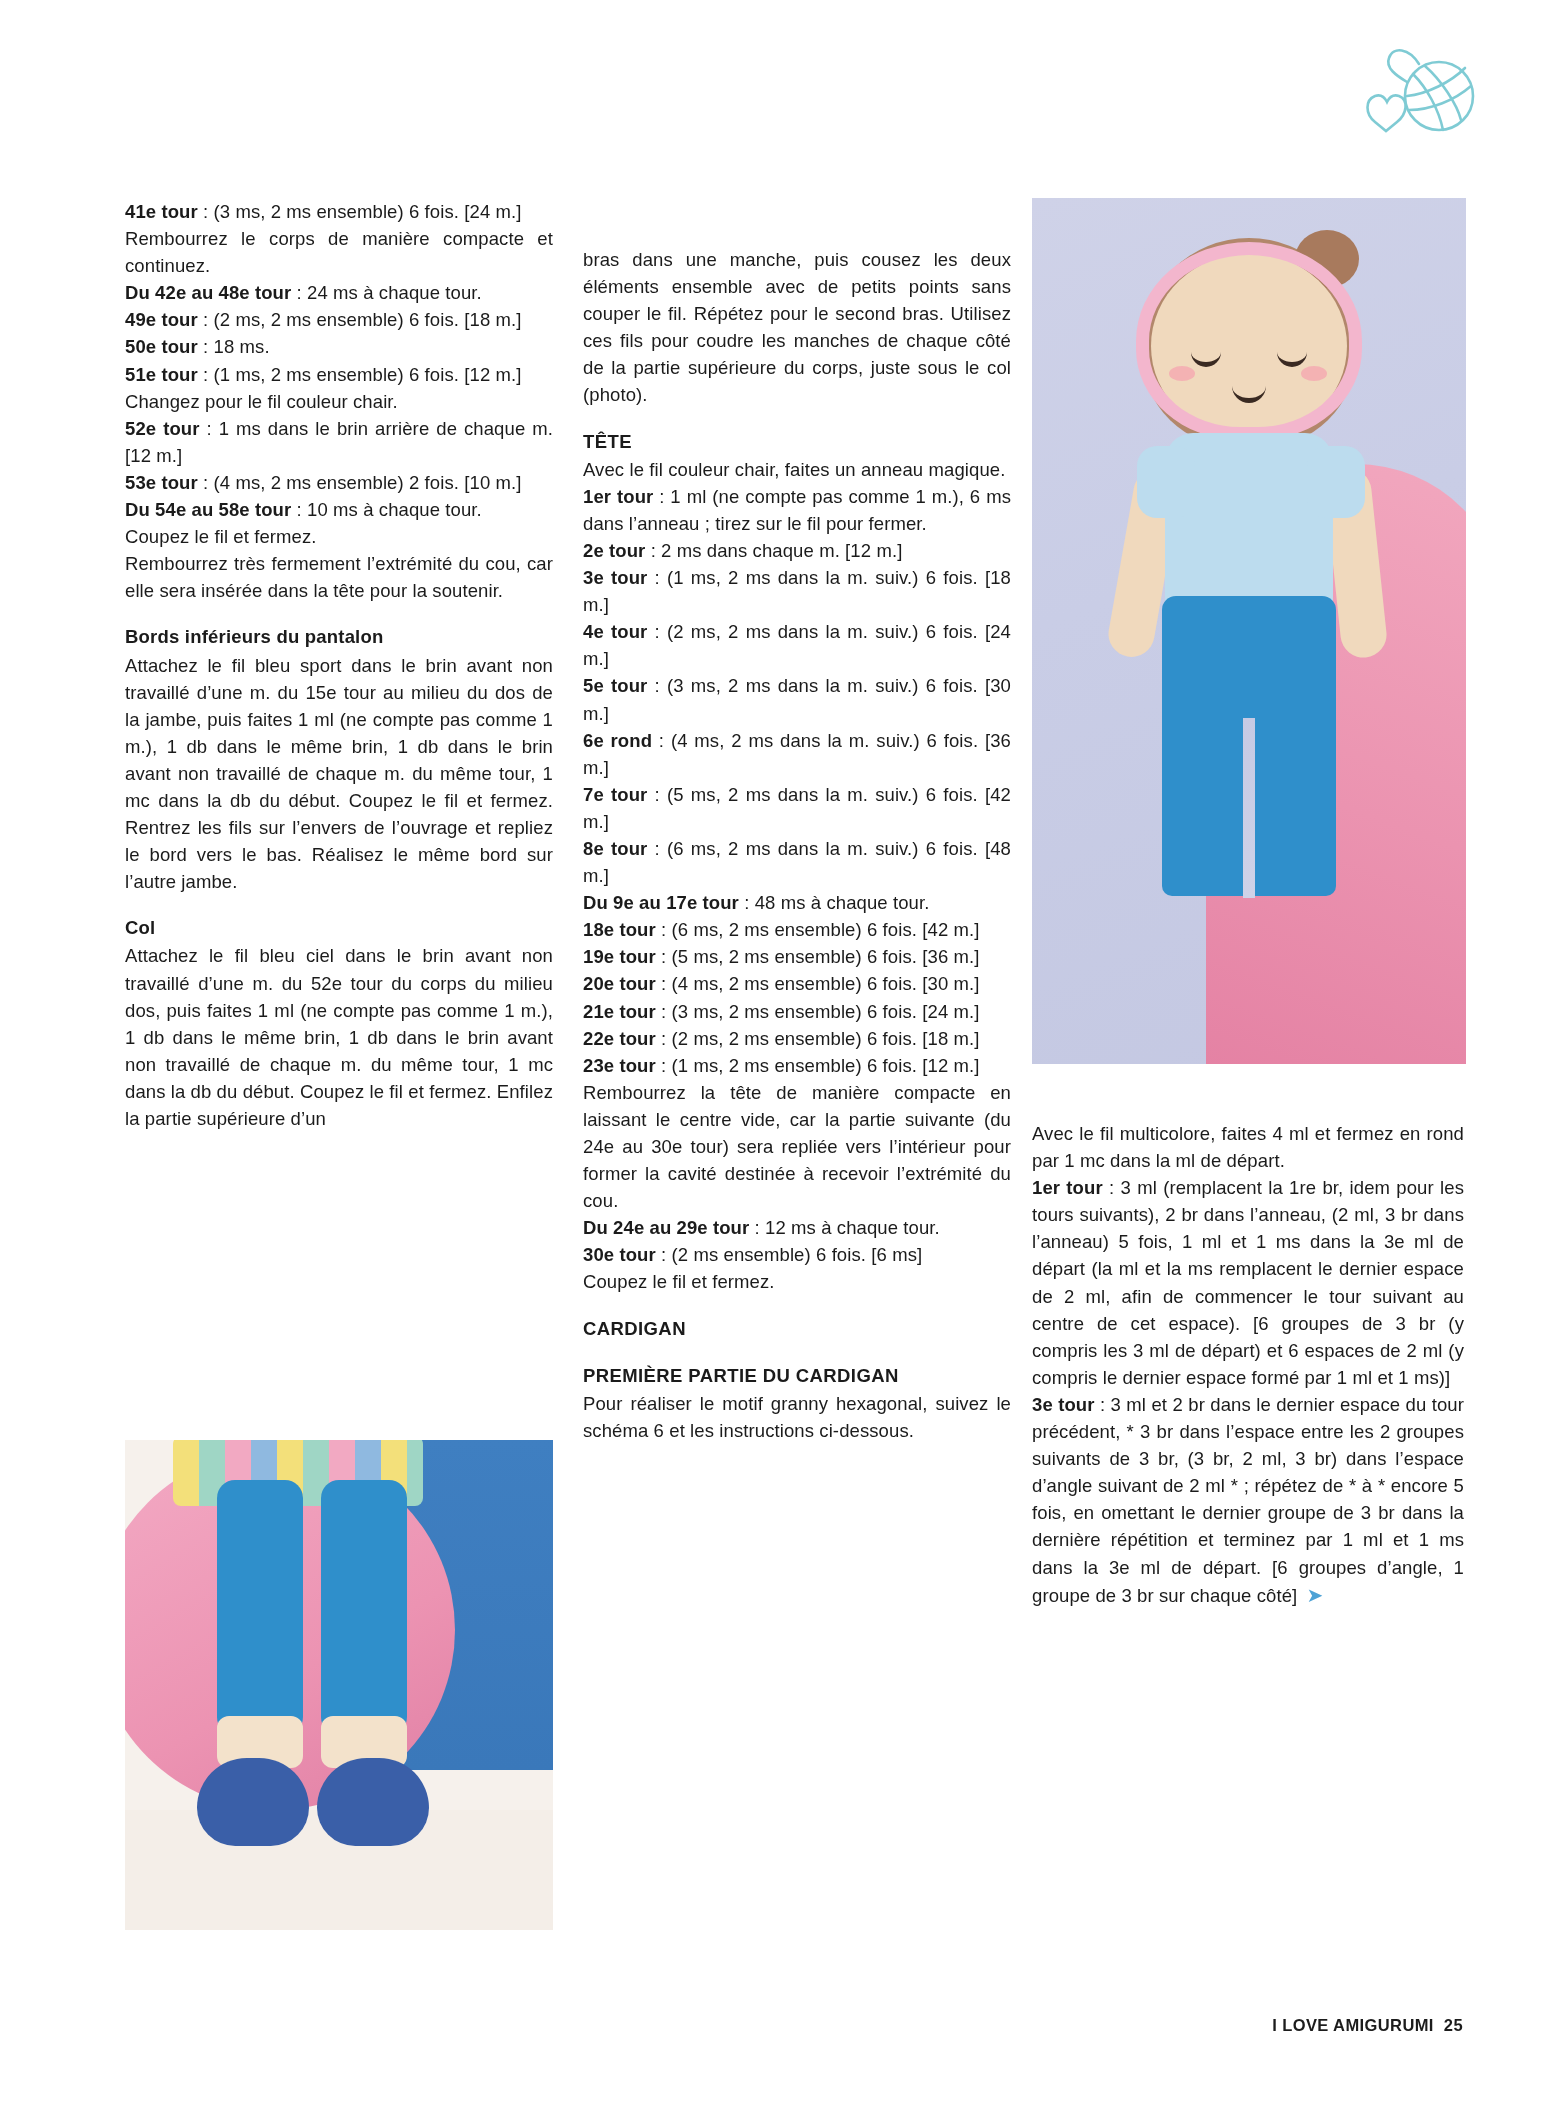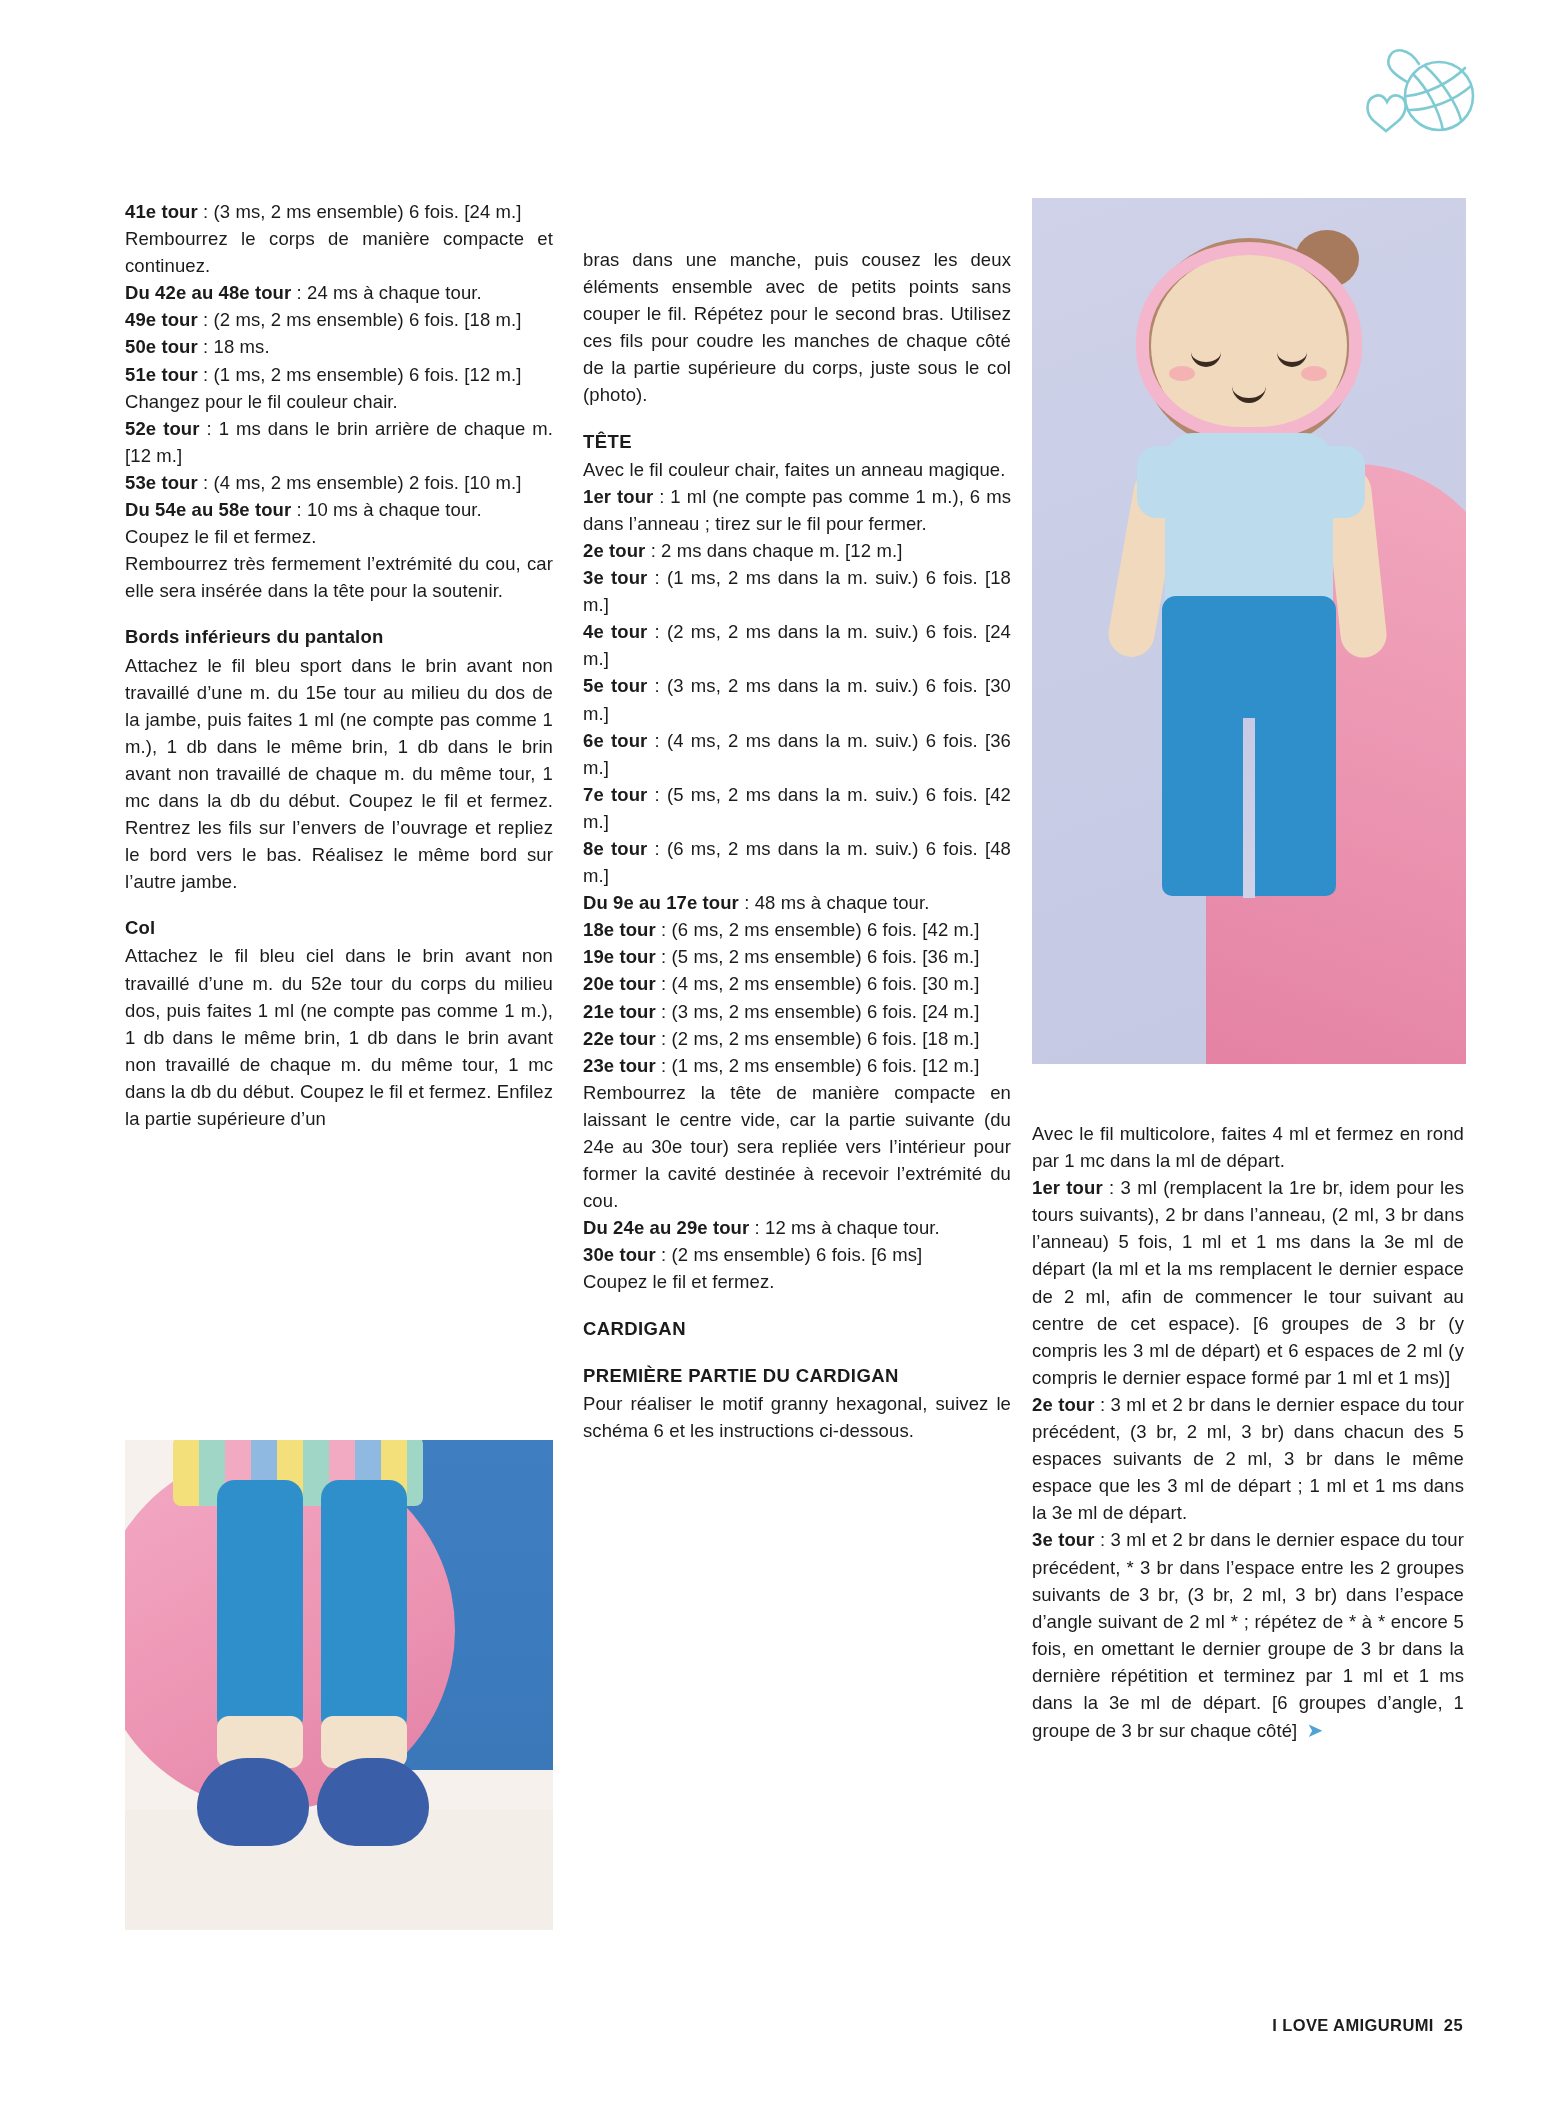--- a/index.html
+++ b/index.html
@@ -344,21 +344,21 @@
   <div class="col col2" id="col2">
       <p>bras dans une manche, puis cousez les deux éléments ensemble avec de petits points sans couper le fil. Répétez pour le second bras. Utilisez ces fils pour coudre les manches de chaque côté de la partie supérieure du corps, juste sous le col (photo).</p>
       <div class="gap"></div>
       <h3 class="seccaps">TÊTE</h3>
       <p>Avec le fil couleur chair, faites un anneau magique.</p>
       <p><b>1er tour</b> : 1 ml (ne compte pas comme 1 m.), 6 ms dans l’anneau ; tirez sur le fil pour fermer.</p>
       <p><b>2e tour</b> : 2 ms dans chaque m. [12 m.]</p>
       <p><b>3e tour</b> : (1 ms, 2 ms dans la m. suiv.) 6 fois. [18 m.]</p>
       <p><b>4e tour</b> : (2 ms, 2 ms dans la m. suiv.) 6 fois. [24 m.]</p>
       <p><b>5e tour</b> : (3 ms, 2 ms dans la m. suiv.) 6 fois. [30 m.]</p>
-      <p><b>6e tour</b> : (4 ms, 2 ms dans la m. suiv.) 6 fois. [36 m.]</p>
+      <p><b>6e rond</b> : (4 ms, 2 ms dans la m. suiv.) 6 fois. [36 m.]</p>
       <p><b>7e tour</b> : (5 ms, 2 ms dans la m. suiv.) 6 fois. [42 m.]</p>
       <p><b>8e tour</b> : (6 ms, 2 ms dans la m. suiv.) 6 fois. [48 m.]</p>
       <p><b>Du 9e au 17e tour</b> : 48 ms à chaque tour.</p>
       <p><b>18e tour</b> : (6 ms, 2 ms ensemble) 6 fois. [42 m.]</p>
       <p><b>19e tour</b> : (5 ms, 2 ms ensemble) 6 fois. [36 m.]</p>
       <p><b>20e tour</b> : (4 ms, 2 ms ensemble) 6 fois. [30 m.]</p>
       <p><b>21e tour</b> : (3 ms, 2 ms ensemble) 6 fois. [24 m.]</p>
       <p><b>22e tour</b> : (2 ms, 2 ms ensemble) 6 fois. [18 m.]</p>
       <p><b>23e tour</b> : (1 ms, 2 ms ensemble) 6 fois. [12 m.]</p>
       <p>Rembourrez la tête de manière compacte en laissant le centre vide, car la partie suivante (du 24e au 30e tour) sera repliée vers l’intérieur pour former la cavité destinée à recevoir l’extrémité du cou.</p>
@@ -367,21 +367,20 @@
       <p>Coupez le fil et fermez.</p>
       <div class="gap"></div>
       <h3 class="seccaps">CARDIGAN</h3>
       <div class="gap"></div>
       <h3 class="seccaps">PREMIÈRE PARTIE DU CARDIGAN</h3>
       <p>Pour réaliser le motif granny hexagonal, suivez le schéma 6 et les instructions ci-dessous.</p>
     </div>
   <div class="col col3" id="col3">
       <p>Avec le fil multicolore, faites 4 ml et fermez en rond par 1 mc dans la ml de départ.</p>
       <p><b>1er tour</b> : 3 ml (remplacent la 1re br, idem pour les tours suivants), 2 br dans l’anneau, (2 ml, 3 br dans l’anneau) 5 fois, 1 ml et 1 ms dans la 3e ml de départ (la ml et la ms remplacent le dernier espace de 2 ml, afin de commencer le tour suivant au centre de cet espace). [6 groupes de 3 br (y compris les 3 ml de départ) et 6 espaces de 2 ml (y compris le dernier espace formé par 1 ml et 1 ms)]</p>
-      <p><b>2e tour</b> : 3 ml et 2 br dans le dernier espace du tour précédent, (3 br, 2 ml, 3 br) dans chacun des 5 espaces suivants de 2 ml, 3 br dans le même espace que les 3 ml de départ ; 1 ml et 1 ms dans la 3e ml de départ.</p>
       <p><b>3e tour</b> : 3 ml et 2 br dans le dernier espace du tour précédent, * 3 br dans l’espace entre les 2 groupes suivants de 3 br, (3 br, 2 ml, 3 br) dans l’espace d’angle suivant de 2 ml * ; répétez de * à * encore 5 fois, en omettant le dernier groupe de 3 br dans la dernière répétition et terminez par 1 ml et 1 ms dans la 3e ml de départ. [6 groupes d’angle, 1 groupe de 3 br sur chaque côté] <span class="arrow">➤</span></p>
     </div>
 
   <div class="footer">
     <span class="brand">I LOVE AMIGURUMI</span><span class="pg">25</span>
   </div>
 
 </div>
 
 </body></html>

